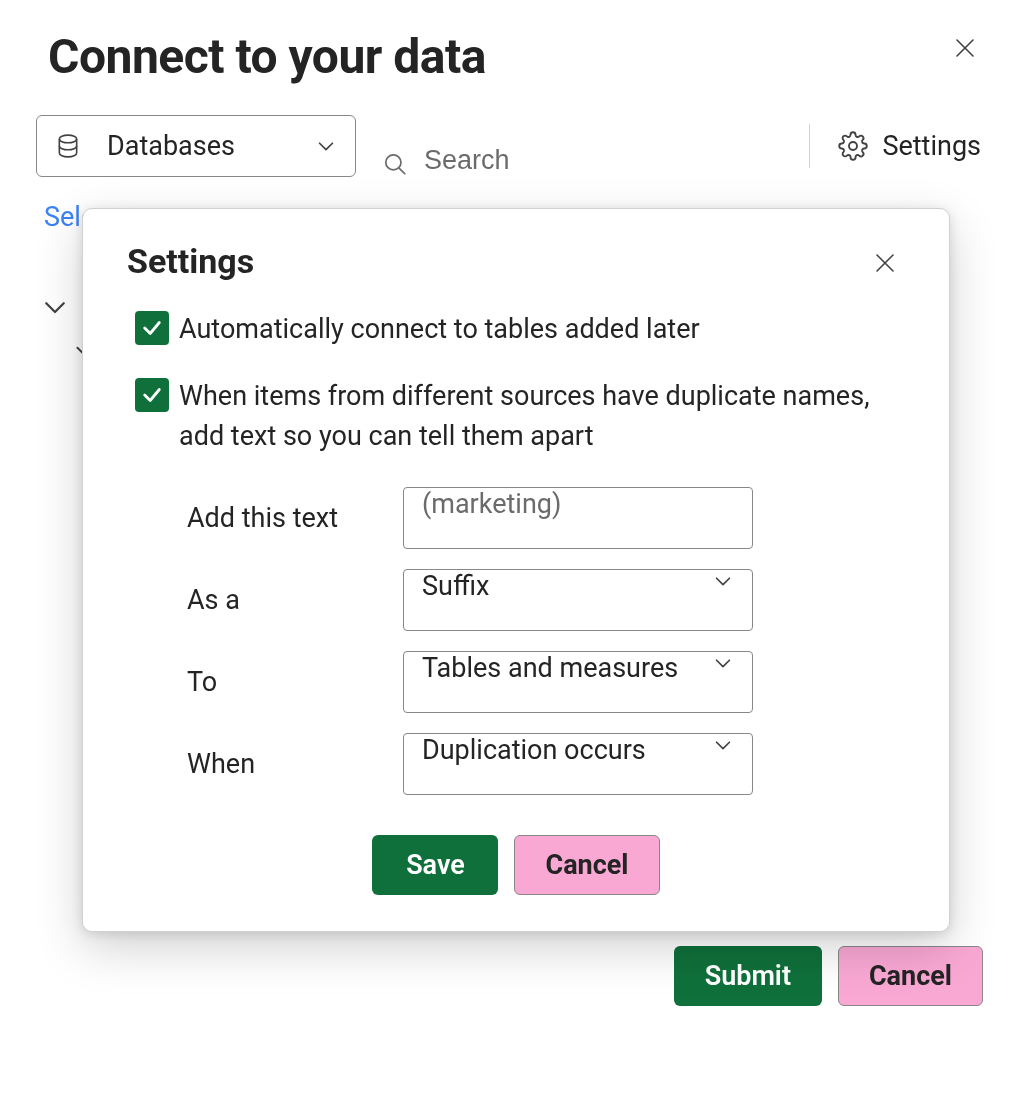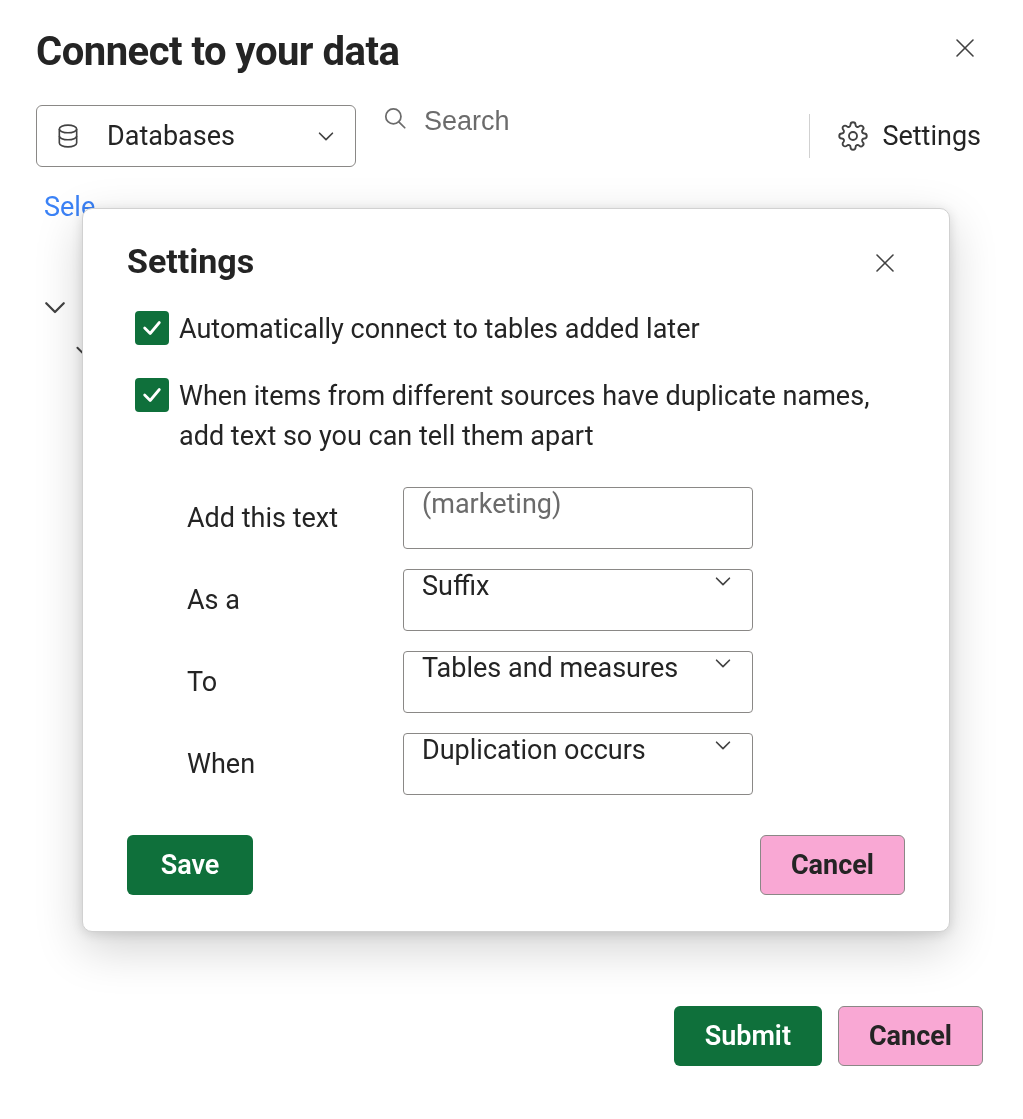--- a/index.html
+++ b/index.html
@@ -15,23 +15,23 @@
   }
 
   .page {
     position: relative;
     padding: 28px 36px 0 36px;
     width: 1023px;
     height: 1119px;
   }
 
   .page-title {
-    font-size: 40px;
+    font-size: 48px;
     font-weight: 700;
-    margin: 0 0 30px 0;
+    margin: 0 0 30px 12px;
     letter-spacing: -0.5px;
   }
 
   .close-main {
     position: absolute;
     top: 36px; right: 42px;
     width: 28px; height: 28px;
     cursor: pointer;
     color: #424242;
   }
@@ -58,21 +58,21 @@
   }
   .db-select .chev {
     margin-left: auto;
     width: 22px; height: 22px;
     color: #424242;
   }
   .db-icon { width: 26px; height: 26px; color: #424242; }
 
   .search-wrap {
     display: flex;
-    align-items: flex-start;
+    align-items: flex-end;
     gap: 14px;
     margin-left: 26px;
     height: 62px;
     font-size: 27px;
     color: #6b6b6b;
   }
   .search-wrap svg { width: 26px; height: 26px; color: #6b6b6b; }
   .search-input {
     border: none; outline: none;
     font-size: 27px;
@@ -117,21 +117,21 @@
     position: absolute;
     left: 72px;
     top: 338px;
     width: 26px; height: 26px;
     color: #424242;
   }
 
   .footer-buttons {
     position: absolute;
     right: 40px;
-    top: 1006px;
+    top: 946px;
     display: flex;
     gap: 16px;
   }
 
   .btn {
     display: inline-flex;
     align-items: center;
     justify-content: center;
     height: 60px;
     border-radius: 6px;
@@ -220,21 +220,21 @@
   }
   .form-control.input-like { color: #6b6b6b; }
   .form-control .chev {
     margin-left: auto;
     width: 22px; height: 22px;
     color: #424242;
   }
 
   .dialog-footer {
     display: flex;
-    justify-content: space-between;
+    justify-content: center;
     gap: 16px;
     margin-top: 40px;
   }
   .dialog-footer .btn { min-width: 126px; }
 
 </style>
 </head>
 <body>
 
 <div class="page">

